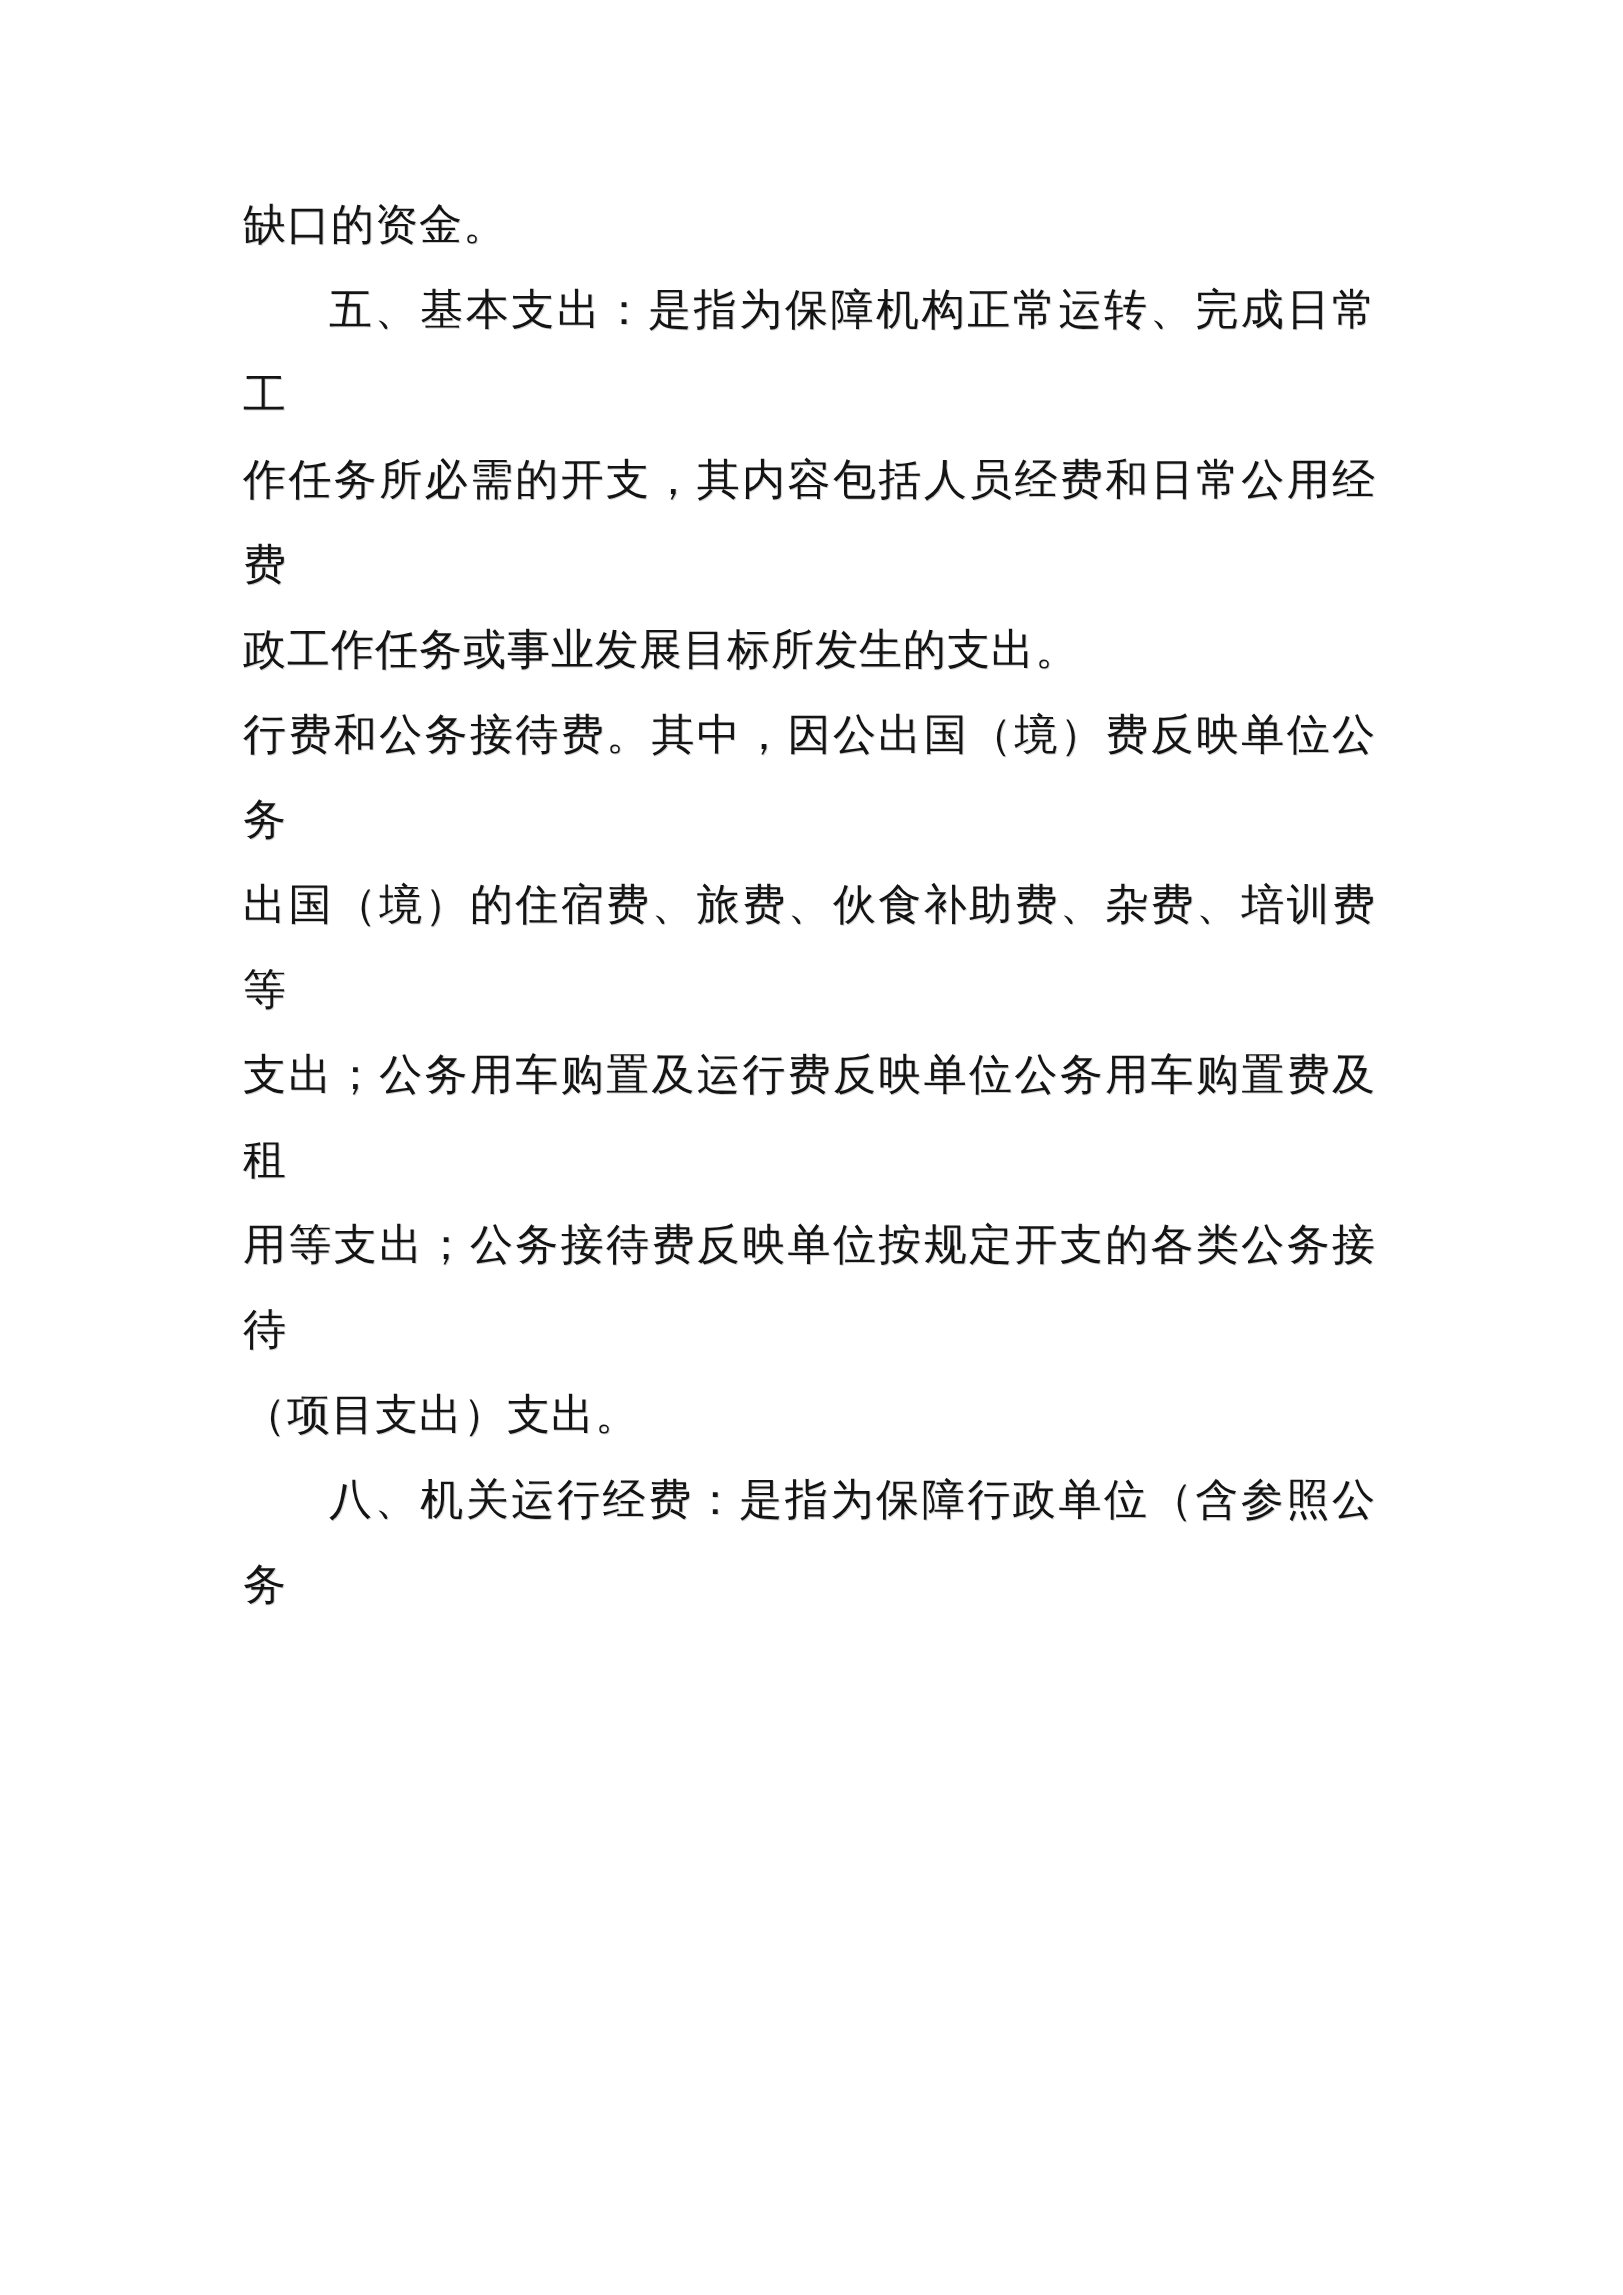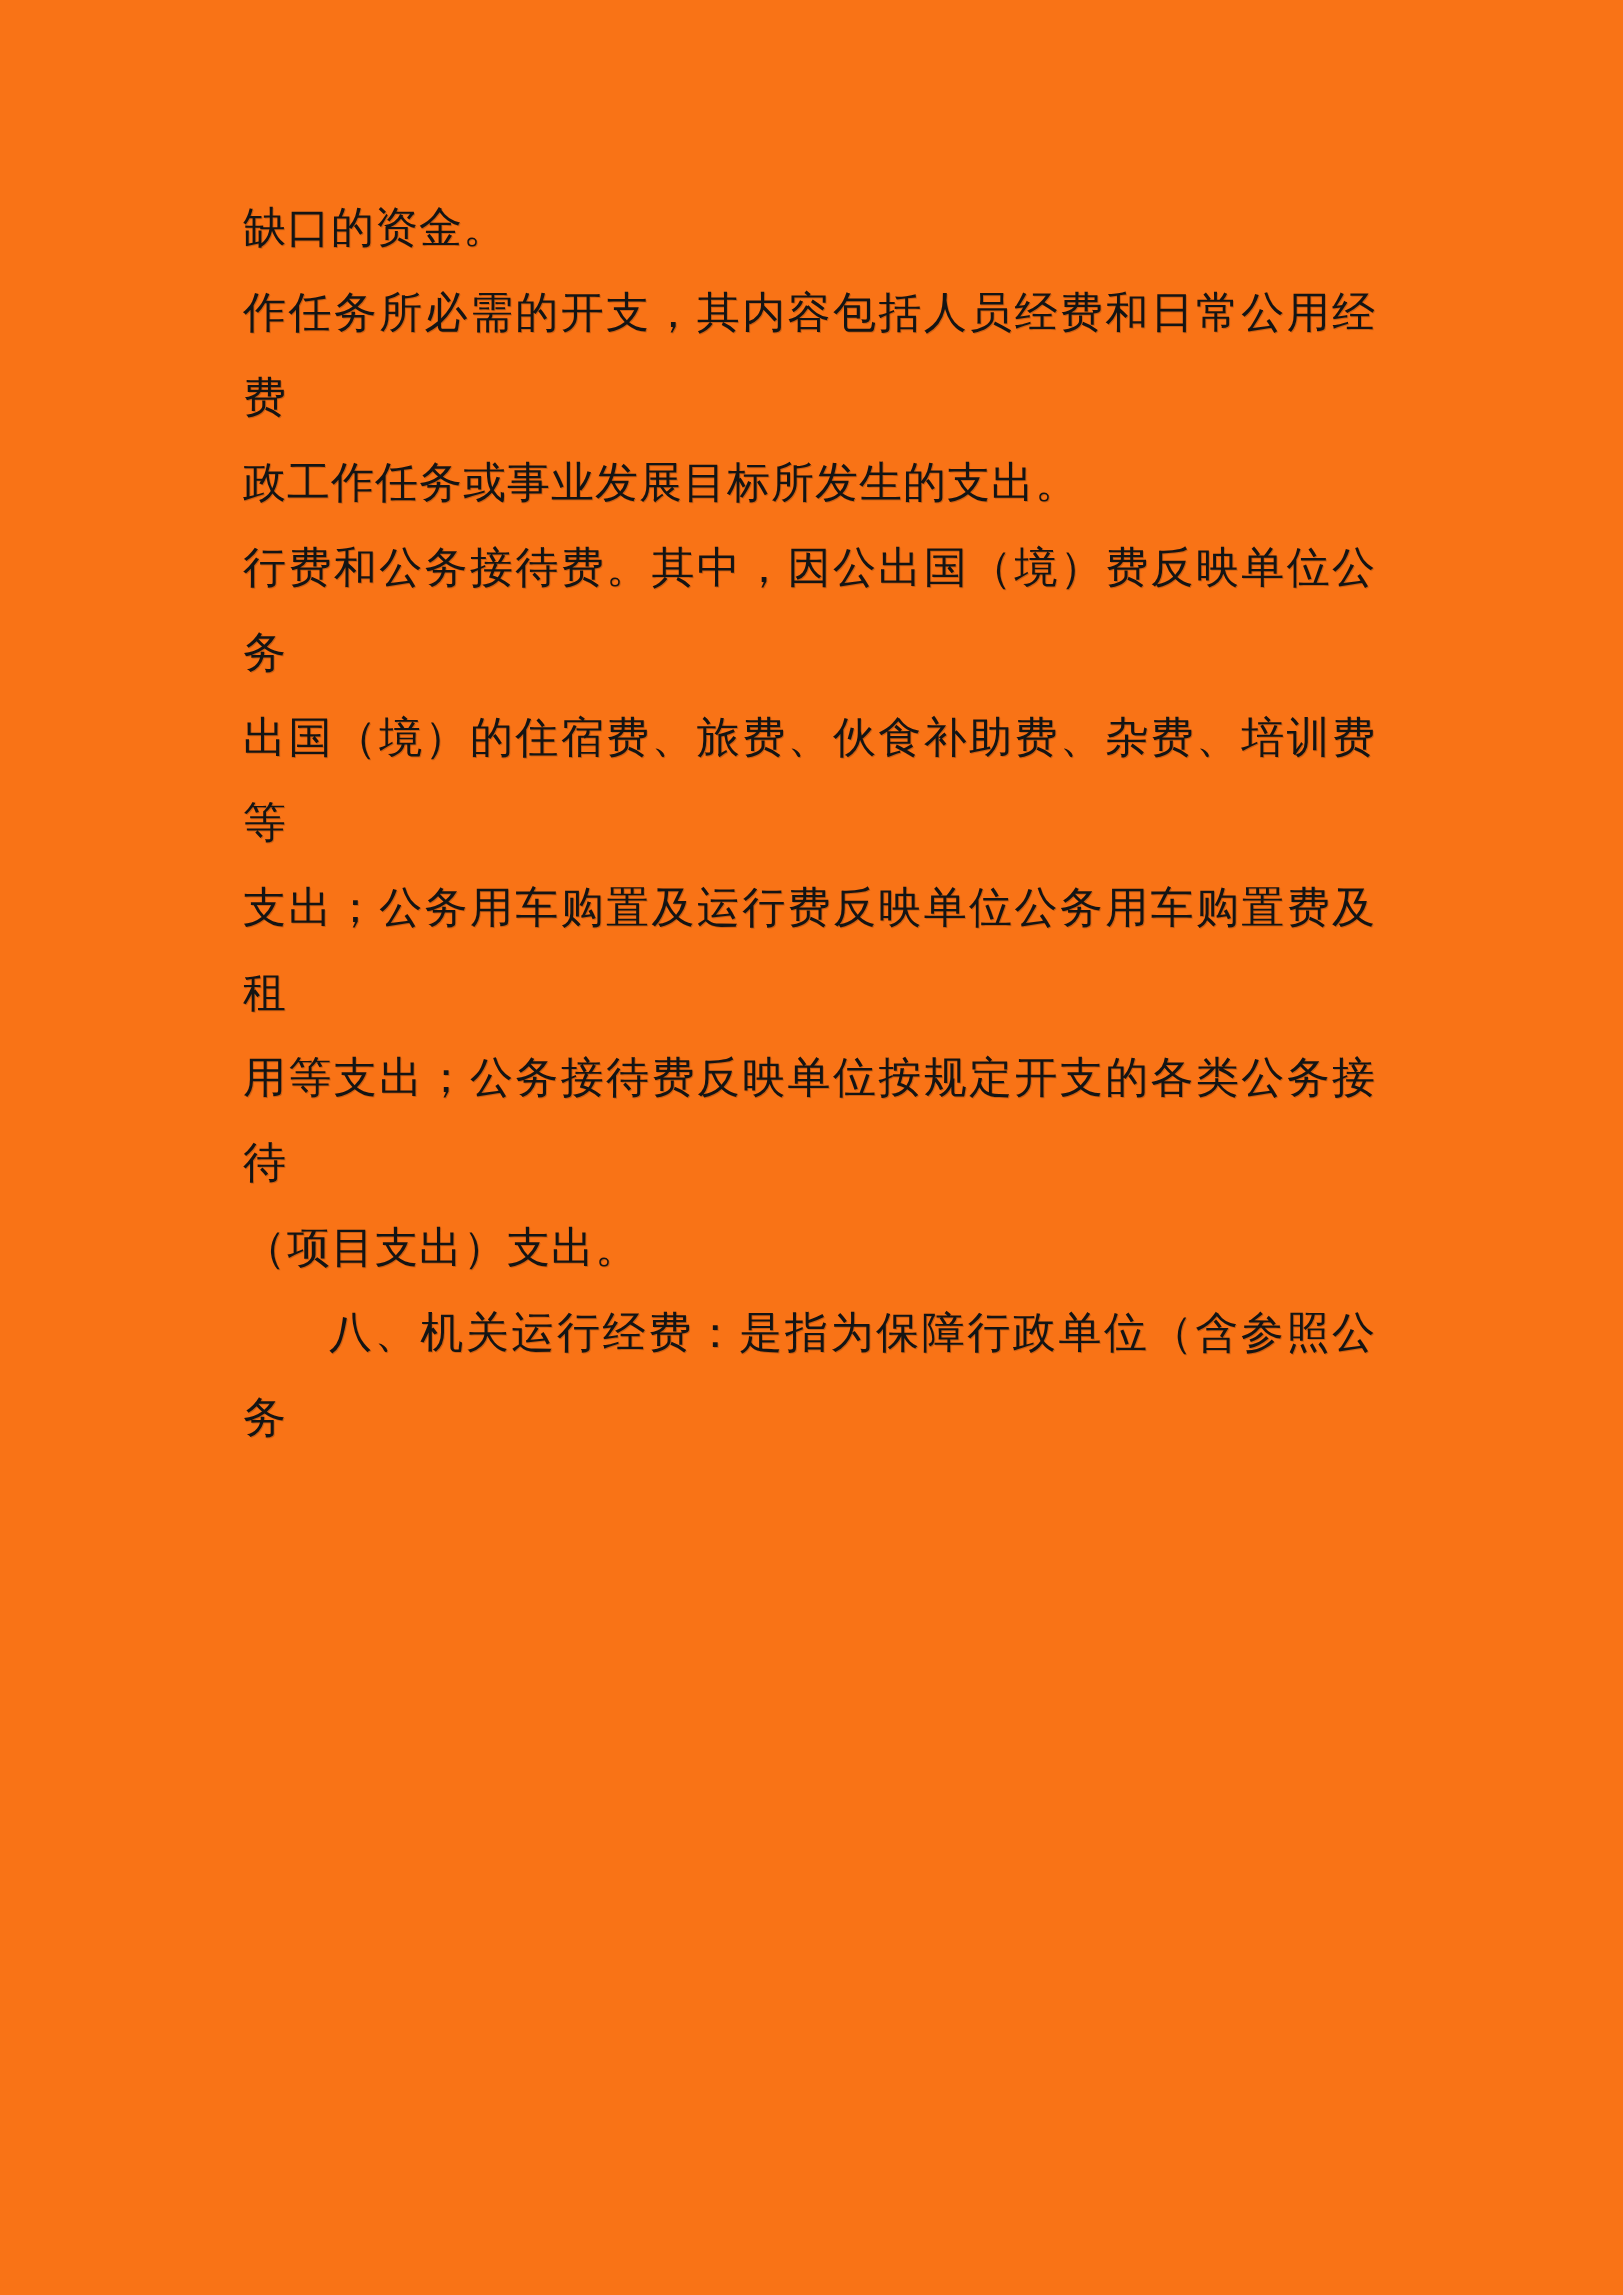--- a/index.html
+++ b/index.html
@@ -5,23 +5,23 @@
   html, body {
     margin: 0;
     padding: 0;
     background: #e8e8e8;
   }
   .page {
     position: relative;
     width: 1623px;
     height: 2295px;
     margin: 0 auto;
-    background: #f97316;
+    background: #ffffff;
     overflow: hidden;
-    font-family: Liberation Serif, serif;
+    font-family: Liberation Mono, monospace;
   }
   .text-block {
     position: absolute;
     left: 243px;
     top: 185px;
     width: 1133px;
     color: #141414;
     font-size: 43px;
     line-height: 85px;
     letter-spacing: 1px;
@@ -40,20 +40,21 @@
     text-indent: 86px;
   }
 </style>
 </head>
 <body>
 
 <div class="page">
   <div class="text-block">
 
   <div class="line">缺口的资金。</div>
+      <div class="line justify indent">五、基本支出：是指为保障机构正常运转、完成日常工</div>
       <div class="line justify">作任务所必需的开支，其内容包括人员经费和日常公用经费</div>
       <div class="line">政工作任务或事业发展目标所发生的支出。</div>
       <div class="line justify">行费和公务接待费。其中，因公出国（境）费反映单位公务</div>
       <div class="line justify">出国（境）的住宿费、旅费、伙食补助费、杂费、培训费等</div>
       <div class="line justify">支出；公务用车购置及运行费反映单位公务用车购置费及租</div>
       <div class="line justify">用等支出；公务接待费反映单位按规定开支的各类公务接待</div>
       <div class="line">（项目支出）支出。</div>
       <div class="line justify indent">八、机关运行经费：是指为保障行政单位（含参照公务</div>
     </div>
 </div>

